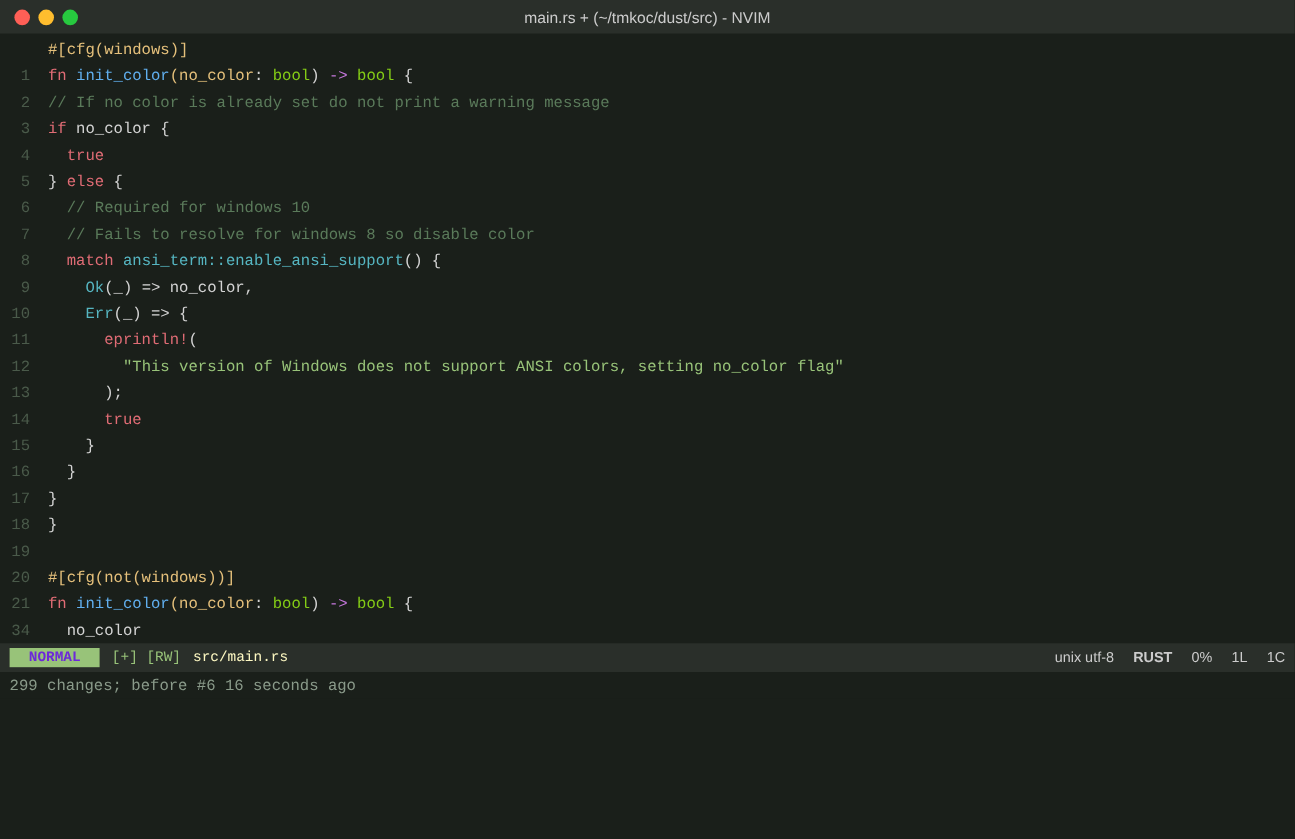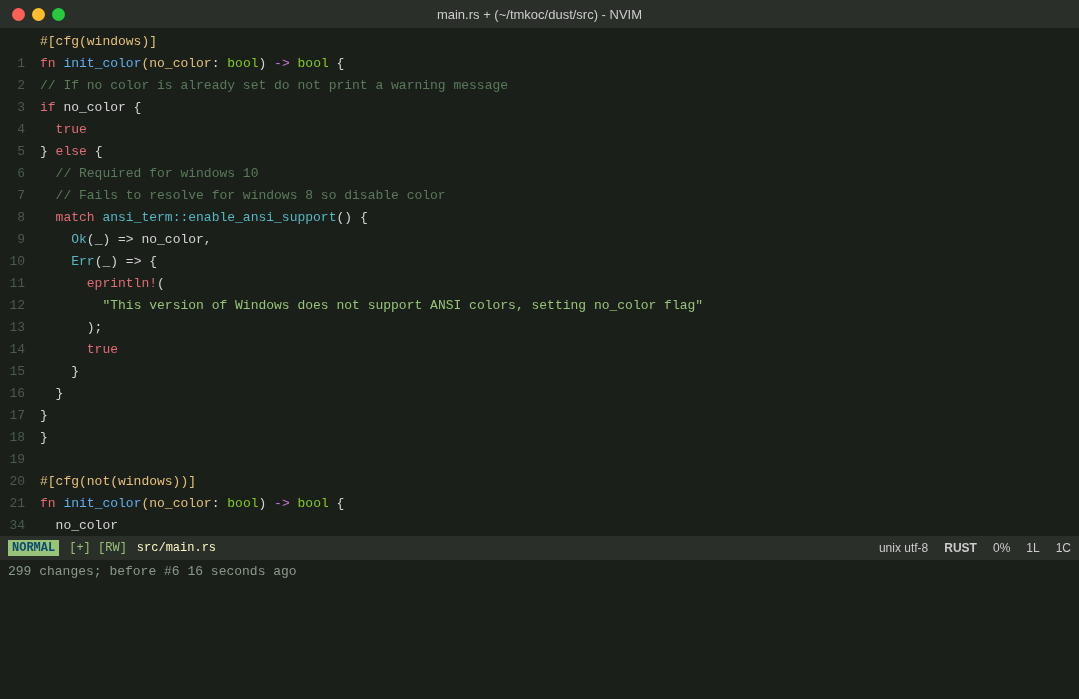--- a/index.html
+++ b/index.html
@@ -98,24 +98,24 @@
       background: #2a2f2a;
       height: 24px;
       display: flex;
       align-items: center;
       padding: 0 8px;
       gap: 10px;
     }
 
     .mode-badge {
       background: #98c379;
-      color: #0c4a6e;
+      color: #6d28d9;
       font-weight: bold;
       font-size: 12px;
-      padding: 1px 4px;
+      padding: 1px 16px;
       font-family: 'Courier New', monospace;
     }
 
     .status-item {
       color: #98c379;
       font-size: 12px;
       font-family: 'Courier New', monospace;
     }
 
     .status-right {

